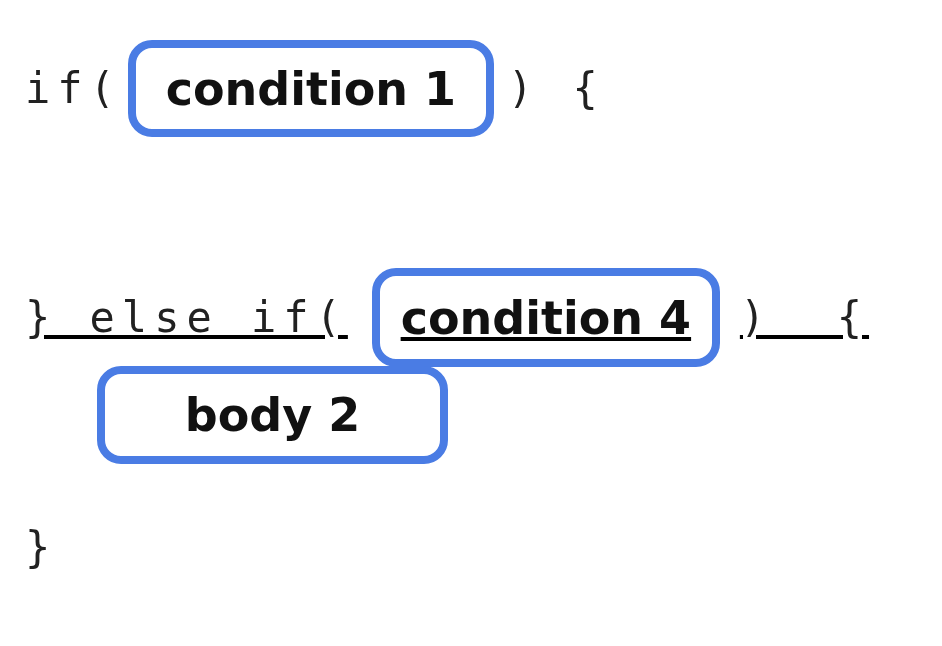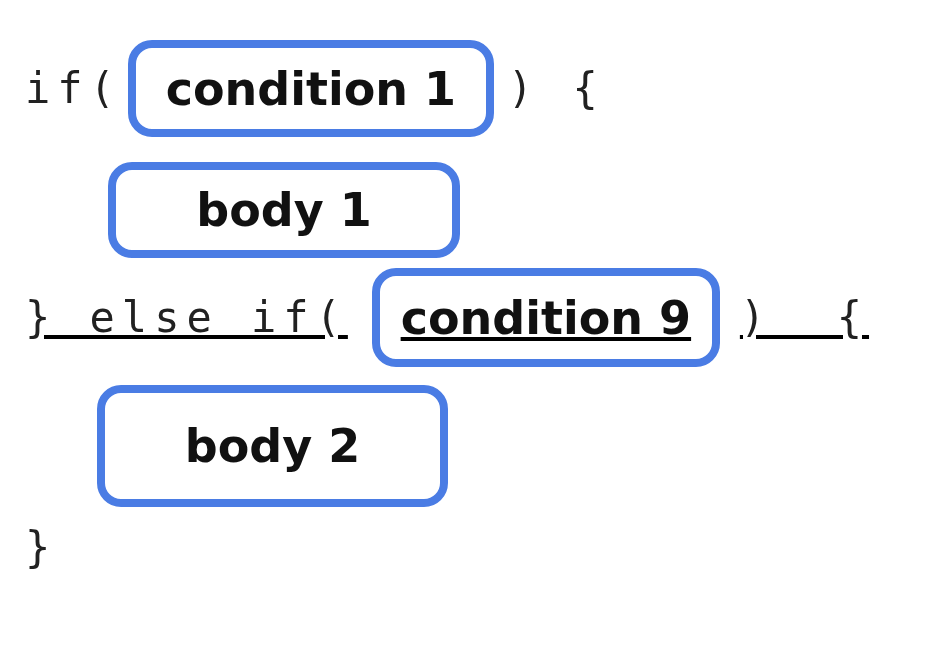--- a/index.html
+++ b/index.html
@@ -55,45 +55,42 @@
   #line1 { left: 25px; top: 40px; height: 97px; }
   #slot-condition1 { width: 366px; height: 97px; margin-left: 6px; }
   #line1 .post { margin-left: 14px; }
   
   #slot-body1 { position: absolute; left: 108px; top: 162px; width: 352px; height: 96px; }
   
   #line3 { left: 25px; top: 268px; height: 99px; text-decoration: underline; }
   #slot-condition2 { width: 348px; height: 99px; margin-left: 24px; }
   #line3 .post { margin-left: 20px; }
   
-  #slot-body2 { position: absolute; left: 97px; top: 385px; width: 351px; height: 122px; }
+  #slot-body2 { position: absolute; left: 97px; top: 366px; width: 351px; height: 98px; }
   
   #line5 { left: 25px; top: 505px; height: 86px; }
 </style>
 </head>
 <body>
 
 <div class="canvas">
 
   <div class="line" id="line1">
     <span class="code pre">if(</span>
     <div class="slot" id="slot-condition1">
       <span class="slot-label">condition 1</span>
     </div>
     <span class="code post">) {</span>
   </div>
 
-  <div class="slot" id="slot-body1">
-    <span class="slot-label">body 1</span>
-  </div>
 
   <div class="line" id="line3">
     <span class="code pre">} else if(</span>
     <div class="slot" id="slot-condition2">
-      <span class="slot-label">condition 9</span>
+      <span class="slot-label">condition 4</span>
     </div>
     <span class="code post">)  {</span>
   </div>
 
   <div class="slot" id="slot-body2">
     <span class="slot-label">body 2</span>
   </div>
 
   <div class="line" id="line5">
     <span class="code">}</span>

